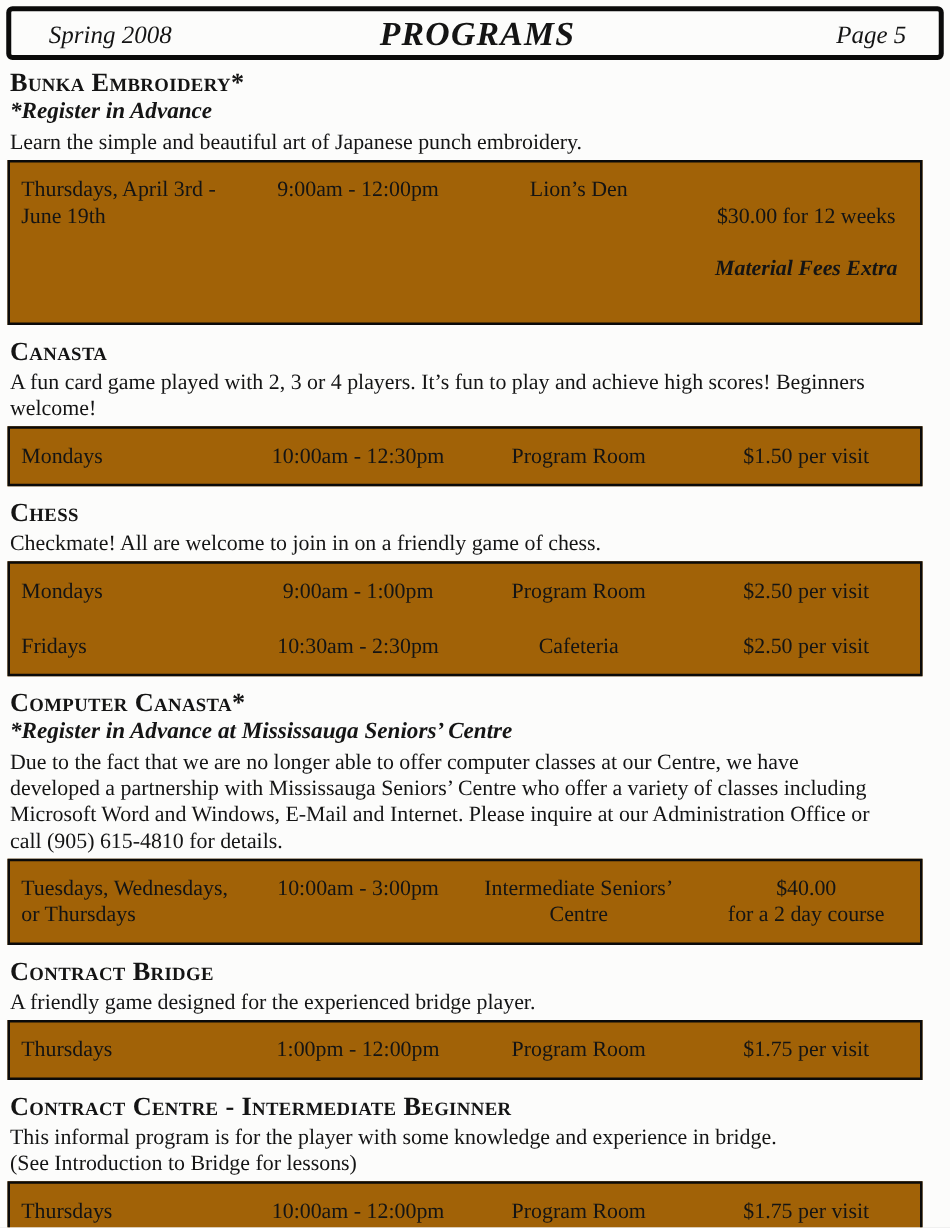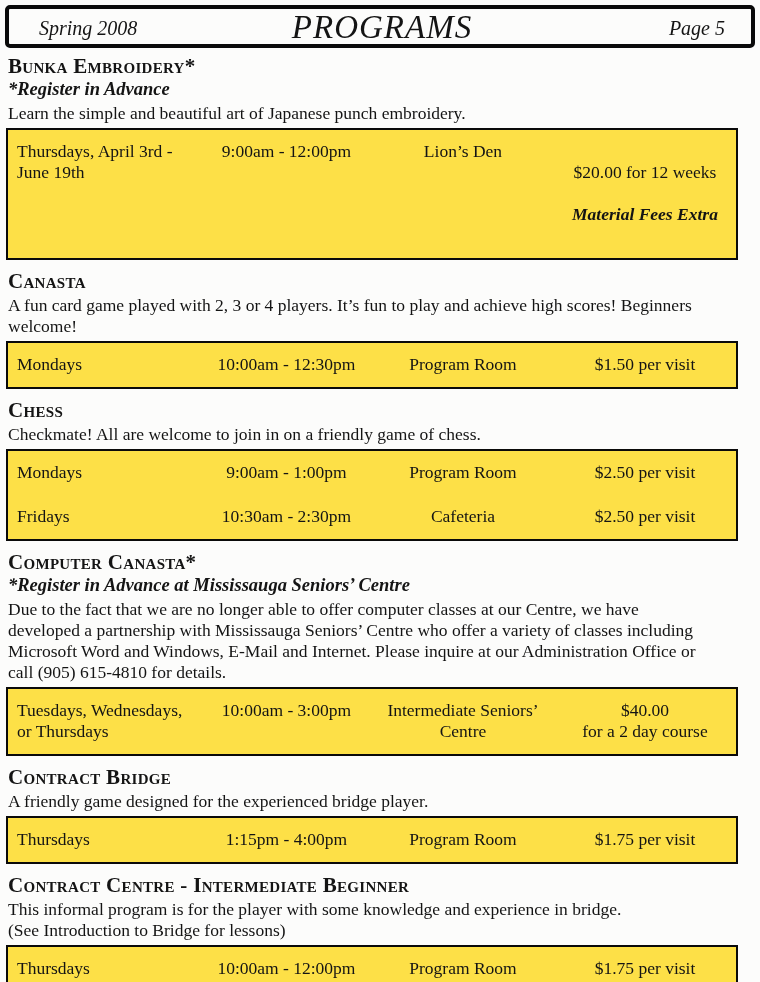--- a/index.html
+++ b/index.html
@@ -21,23 +21,23 @@
     display: flex;
     align-items: center;
     padding: 4px 26px 0 30px;
   }
   .banner .season {
     font-style: italic;
     font-size: 20px;
     flex: 1;
   }
   .banner .ptitle {
-    font-weight: normal;
-    font-style: italic;
-    font-size: 33px;
+    font-weight: bold;
+    font-style: italic;
+    font-size: 27px;
     letter-spacing: 1px;
     text-align: center;
     flex: 2;
     transform: translateY(-1px);
   }
   .banner .pagenum {
     font-style: italic;
     font-size: 20px;
     flex: 1;
     text-align: right;
@@ -67,21 +67,21 @@
   .desc {
     margin: 0 10px 4px 8px;
     font-size: 17.5px;
     line-height: 21px;
     white-space: pre-line;
   }
   
   .box {
     margin: 0 22px 0 6px;
     border: 2px solid #0a0a0a;
-    background: #fde047;
+    background: #a16207;
   }
   .row {
     display: grid;
     grid-template-columns: 26.5% 23.5% 25% 25%;
     padding: 11px 0 12px 0;
     font-size: 17.5px;
     line-height: 21px;
     align-items: start;
   }
   .cell { white-space: pre-line; }
@@ -110,21 +110,21 @@
       <span class="sec-note">*Register in Advance</span>
     </div>
     <div class="desc">Learn the simple and beautiful art of Japanese punch embroidery.</div>
     <div class="box">
       <div class="row">
         <div class="cell day">Thursdays, April 3rd -
 June 19th</div>
         <div class="cell time">9:00am - 12:00pm</div>
         <div class="cell loc">Lion’s Den</div>
         <div class="cell fee">
-          <div>$20.00 for 12 weeks</div>
+          <div>$30.00 for 12 weeks</div>
           <div class="fee-note">Material Fees Extra</div>
         </div>
       </div>
     </div>
   </div>
 
   <div class="section">
     <div class="sec-head">
       <span class="sec-title">Canasta</span>
       <span class="sec-note"></span>
@@ -187,21 +187,21 @@
 
   <div class="section">
     <div class="sec-head">
       <span class="sec-title">Contract Bridge</span>
       <span class="sec-note"></span>
     </div>
     <div class="desc">A friendly game designed for the experienced bridge player.</div>
     <div class="box">
       <div class="row">
         <div class="cell day">Thursdays</div>
-        <div class="cell time">1:15pm - 4:00pm</div>
+        <div class="cell time">1:00pm - 12:00pm</div>
         <div class="cell loc">Program Room</div>
         <div class="cell fee">$1.75 per visit</div>
       </div>
     </div>
   </div>
 
   <div class="section">
     <div class="sec-head">
       <span class="sec-title">Contract Centre - Intermediate Beginner</span>
       <span class="sec-note"></span>

